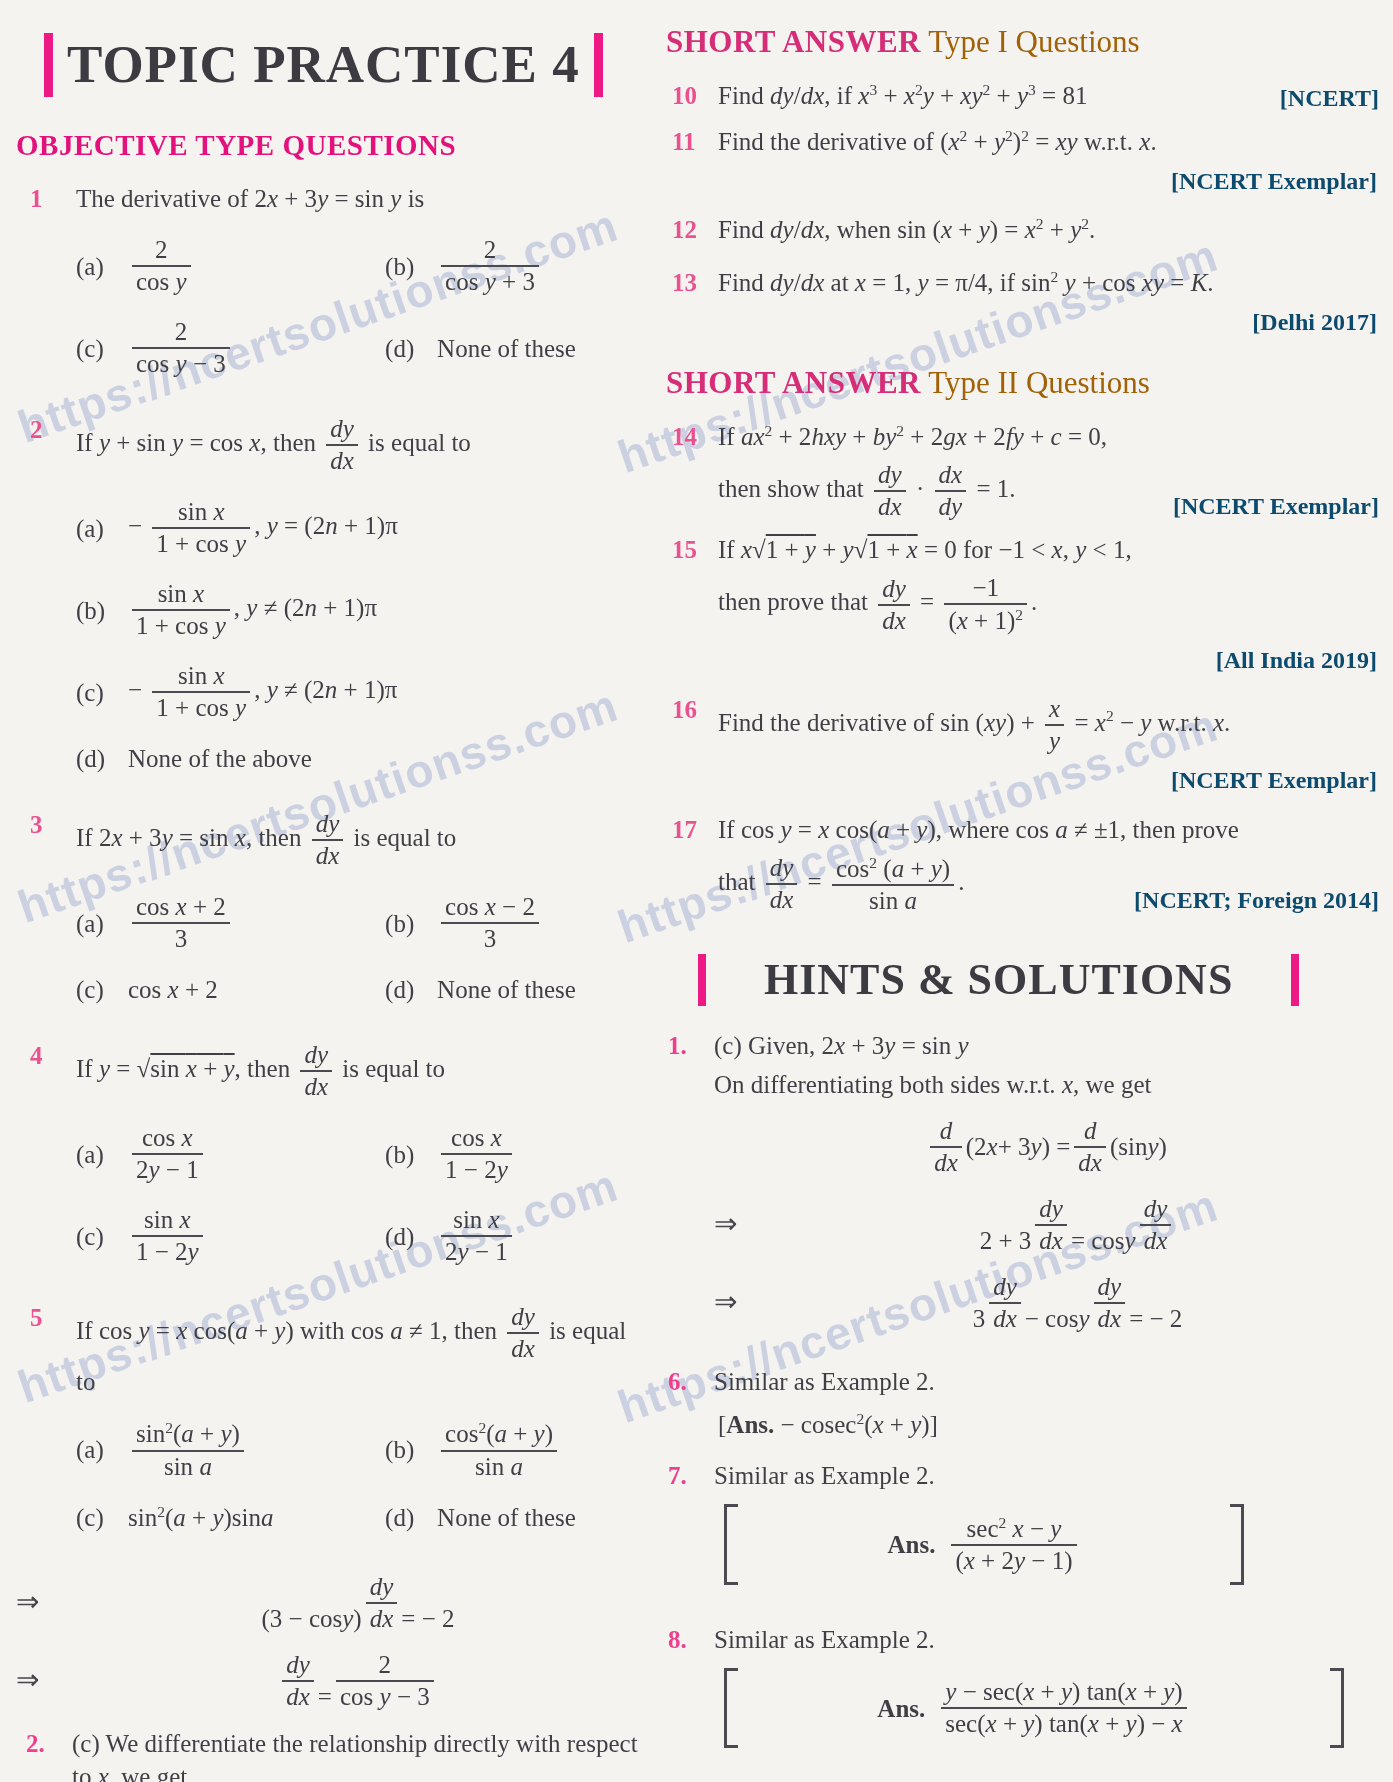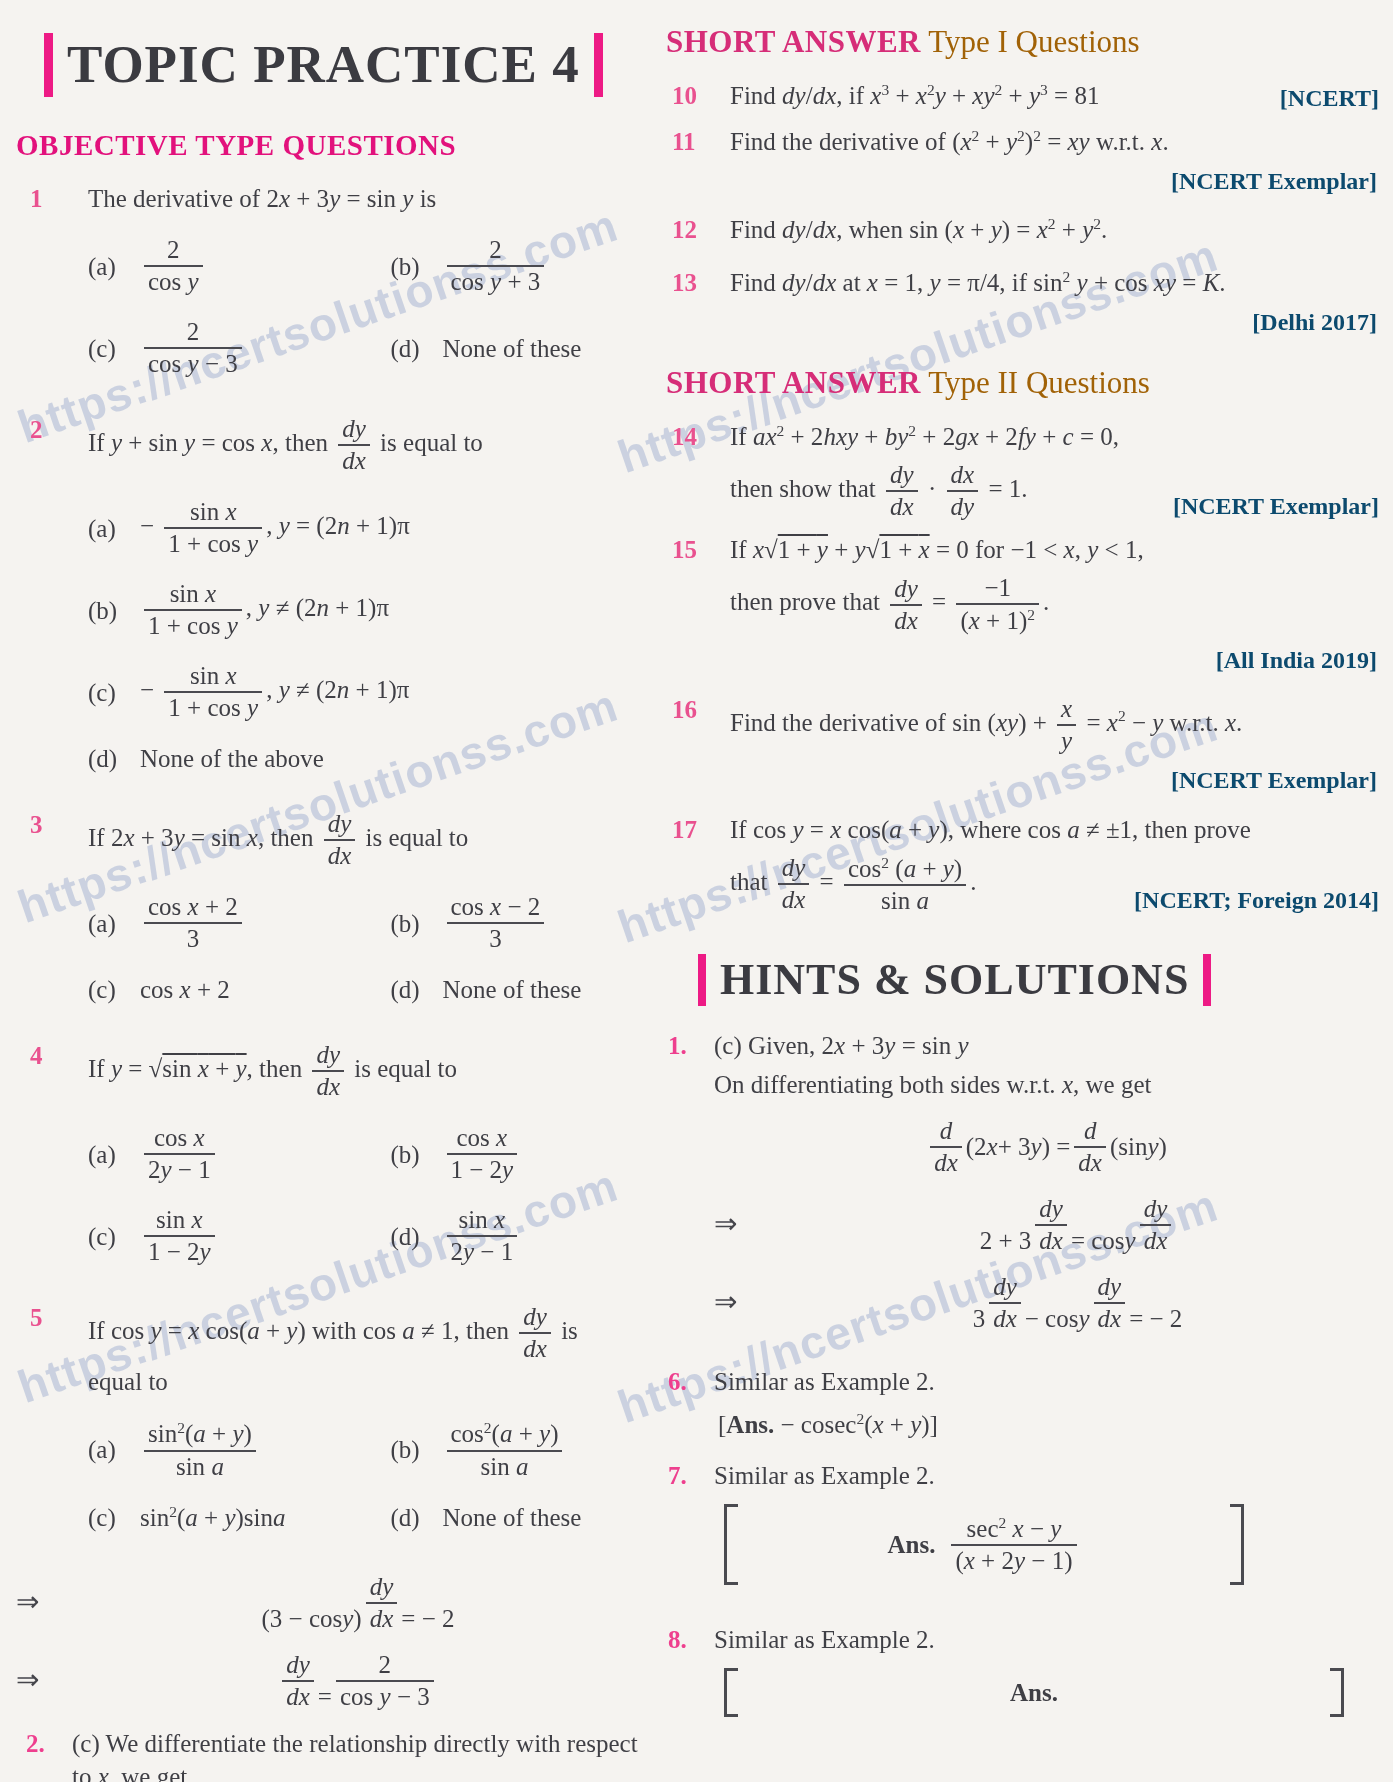--- a/index.html
+++ b/index.html
@@ -21,32 +21,32 @@
   .cols{display:flex;position:relative;z-index:2;padding:22px 10px 0 16px;gap:20px;}
   .colL{width:622px;flex:none;}
   .colR{flex:1;min-width:0;padding-right:4px;}
   
   .ptitle{display:flex;align-items:center;margin:8px 0 26px 28px;}
   .tbar{width:9px;height:64px;background:#ed1a85;flex:none;}
   .ptext{
     font-weight:bold;font-size:53px;letter-spacing:1px;color:#3b3b41;
     padding:0 14px;white-space:nowrap;
   }
-  .htitle{display:flex;align-items:center;margin:34px 0 20px 40px;}
+  .htitle{display:flex;align-items:center;margin:34px 0 20px 40px;gap:44px;}
   .htitle .tbar{height:52px;width:8px;}
   .htitle .ptext{font-size:44px;}
   .sech{
     font-family:Liberation Serif, serif;font-weight:bold;
     font-size:29px;color:#e2117c;letter-spacing:0.5px;margin:0 0 18px 0;
   }
   .rh{margin:0 0 16px 8px;font-size:31px;white-space:nowrap;}
   .rh .strong{font-weight:bold;color:#d62d78;letter-spacing:0.5px;}
   .rh .light{color:#a16207;}
   
-  .q{display:flex;margin:0 0 10px 0;gap:12px;}
+  .q{display:flex;margin:0 0 10px 0;}
   .qn{flex:none;width:46px;color:#e9518f;font-weight:bold;text-align:left;padding-left:14px;}
   .qb{flex:1;min-width:0;}
   .qrow{display:flex;align-items:flex-start;}
   .qrow .qtext{flex:1;min-width:0;}
   .tag{font-weight:bold;color:#0c4a6e;font-size:24px;white-space:nowrap;}
   .tagline{text-align:right;margin:2px 2px 16px 0;}
   .tagpad{flex:none;margin-left:10px;padding-top:4px;}
   
   .og{display:grid;grid-template-columns:55% 45%;margin:10px 0 14px 0;}
   .og1{display:grid;grid-template-columns:100%;margin:10px 0 14px 0;}
@@ -400,20 +400,21 @@
     </div>
 
     <div class="sol">
       <span class="sn">8.</span>
       <div class="sb">
         <div>Similar as Example 2.</div>
         <div class="bans" style="max-width:620px;">
           <span class="bL"></span>
           <span class="bC">
             <span class="ansl">Ans.</span>
+            <span><span class="f"><span class="n"><i>y</i> − sec(<i>x</i> + <i>y</i>) tan(<i>x</i> + <i>y</i>)</span><span class="d">sec(<i>x</i> + <i>y</i>) tan(<i>x</i> + <i>y</i>) − <i>x</i></span></span></span>
           </span>
           <span class="bR"></span>
         </div>
       </div>
     </div>
 
   </div>
 </div>
 
 </body></html>

